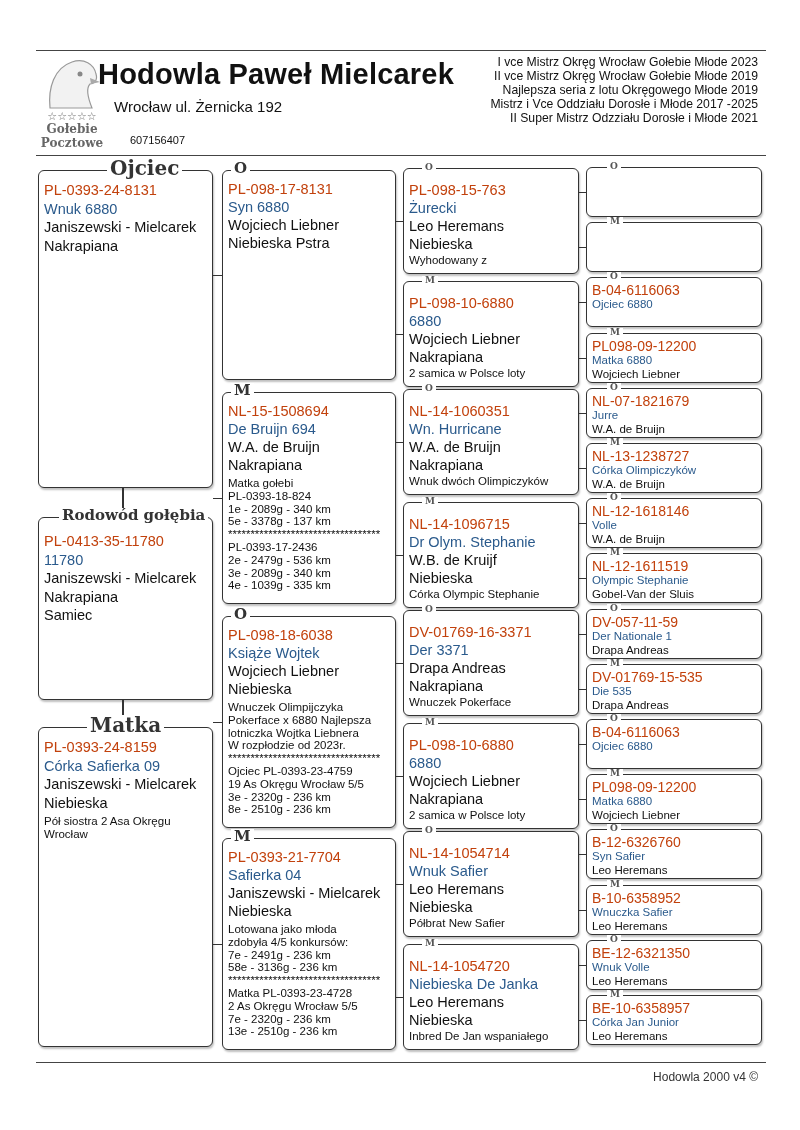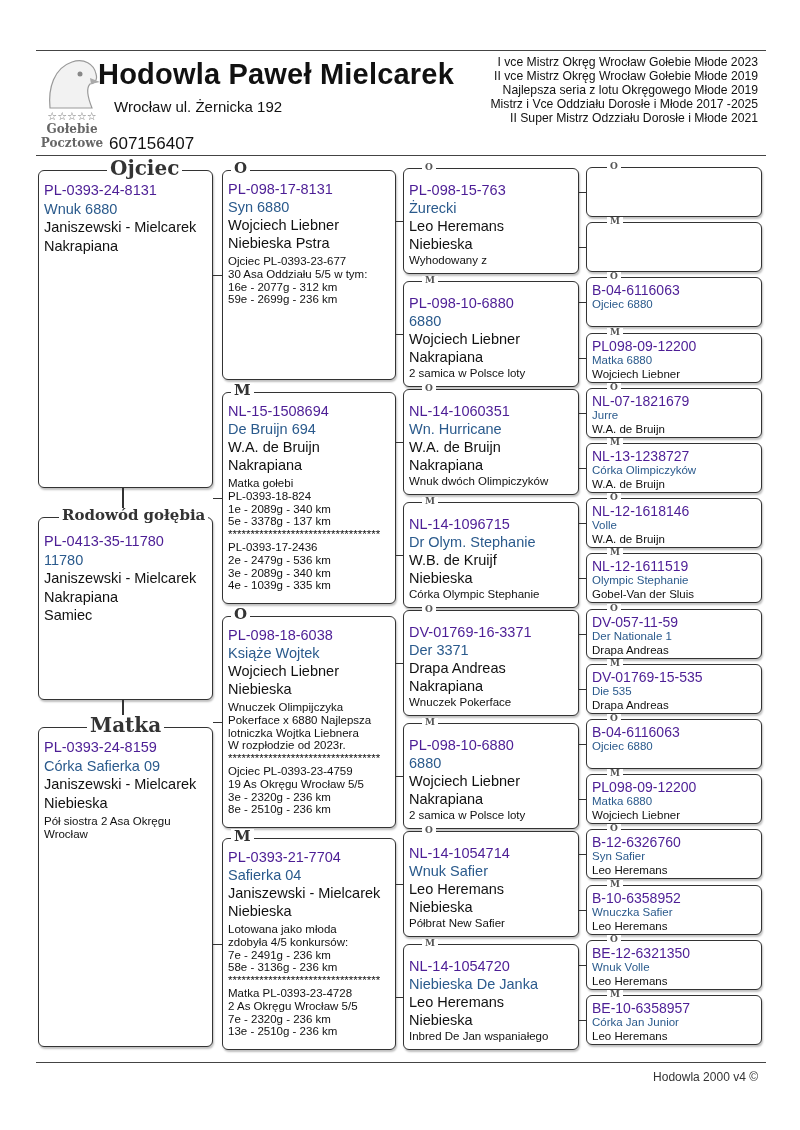--- a/index.html
+++ b/index.html
@@ -9,31 +9,31 @@
   .logo { position:absolute; left:34px; top:58px; width:76px; height:92px; }
   .logo .head { position:absolute; left:10px; top:0; width:58px; height:52px; }
   .logo .stars { position:absolute; left:0; top:52px; width:76px; text-align:center;
                  font-size:11px; color:#777; letter-spacing:0px; }
   .logo .l1, .logo .l2 { position:absolute; left:0; width:76px; text-align:center;
                  font-family:"DejaVu Serif", serif; font-weight:bold; color:#666; font-size:12px; }
   .logo .l1 { top:64px; } .logo .l2 { top:78px; }
   .title { position:absolute; left:98px; top:58px; font-size:29px; font-weight:bold;
            text-decoration-thickness:2px; letter-spacing:0.2px; }
   .addr { position:absolute; left:114px; top:98px; font-size:15px; }
-  .phone { position:absolute; left:109px; top:134px; font-size:17px; }
+  .phone { position:absolute; left:130px; top:134px; font-size:11px; }
   .achievements { position:absolute; right:42px; top:55px; text-align:right; font-size:12.2px; line-height:14px; }
   .box { position:absolute; border:1.5px solid #333; border-radius:6px; background:#fff;
          box-shadow:1px 2px 2px rgba(0,0,0,0.25); box-sizing:border-box; padding:2px 5px 0 5px; overflow:hidden; }
   .box.lbl { overflow:visible; }
   .lab { position:absolute; background:#fff; font-family:"DejaVu Serif", serif; font-weight:bold;
          color:#333; line-height:1; padding:0 3px; }
   .lab.big { font-size:20px; top:-13px; }
   .lab.med { font-size:15px; top:-10px; }
   .lab.small { font-size:9px; top:-6px; color:#555; }
-  .ring { color:#4c1d95; }
+  .ring { color:#c2410c; }
   .nm { color:#2a5a8c; }
   .g1 .ring, .g1 .nm, .g1 .own, .g1 .col, .g1 .ex { font-size:14.5px; line-height:18.5px; }
   .g1 .ex { font-size:11.5px; line-height:13px; margin-top:3px; }
   .g2 .ring, .g2 .nm, .g2 .own, .g2 .col { font-size:14.5px; line-height:18px; }
   .g2 .ex { font-size:11.5px; line-height:12.8px; margin-top:3px; }
   .g3 { padding-top:12px; }
   .g3 .ring, .g3 .nm, .g3 .own, .g3 .col { font-size:14.5px; line-height:18px; }
   .g3 .ex { font-size:11.5px; line-height:15px; margin-top:0; }
   .g4 { padding-top:4px; }
   .g4 .ring { font-size:14px; line-height:16px; }
@@ -96,24 +96,20 @@
   <div class="col">Niebieska</div>
   <div class="ex pre">Pół siostra 2 Asa Okręgu Wrocław</div>
 </div>
 
 <div class="box lbl g2" style="padding-top:9px;left:222px;top:170px;width:174px;height:210px;">
     <span class="lab med" style="left:8px;">O</span>
     <div class="ring">PL-098-17-8131</div>
     <div class="nm">Syn 6880</div>
     <div class="own">Wojciech Liebner</div>
     <div class="col">Niebieska Pstra</div>
-    <div class="ex pre">Ojciec PL-0393-23-677
-30 Asa Oddziału 5/5 w tym:
-16e - 2077g - 312 km
-59e - 2699g - 236 km</div>
   </div>
 <div class="box lbl g2" style="padding-top:9px;left:222px;top:392px;width:174px;height:212px;">
     <span class="lab med" style="left:8px;">M</span>
     <div class="ring">NL-15-1508694</div>
     <div class="nm">De Bruijn 694</div>
     <div class="own">W.A. de Bruijn</div>
     <div class="col">Nakrapiana</div>
     <div class="ex pre">Matka gołebi
 PL-0393-18-824
 1e - 2089g - 340 km

